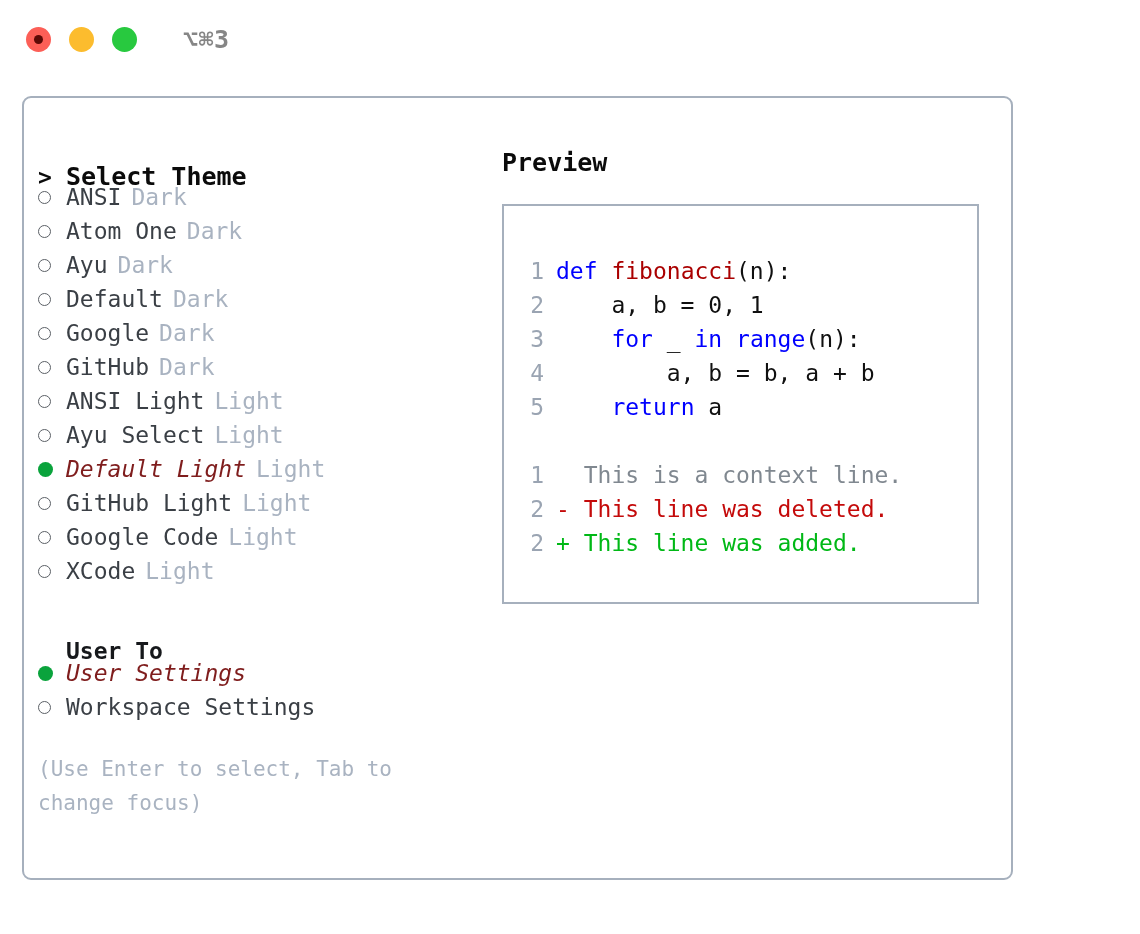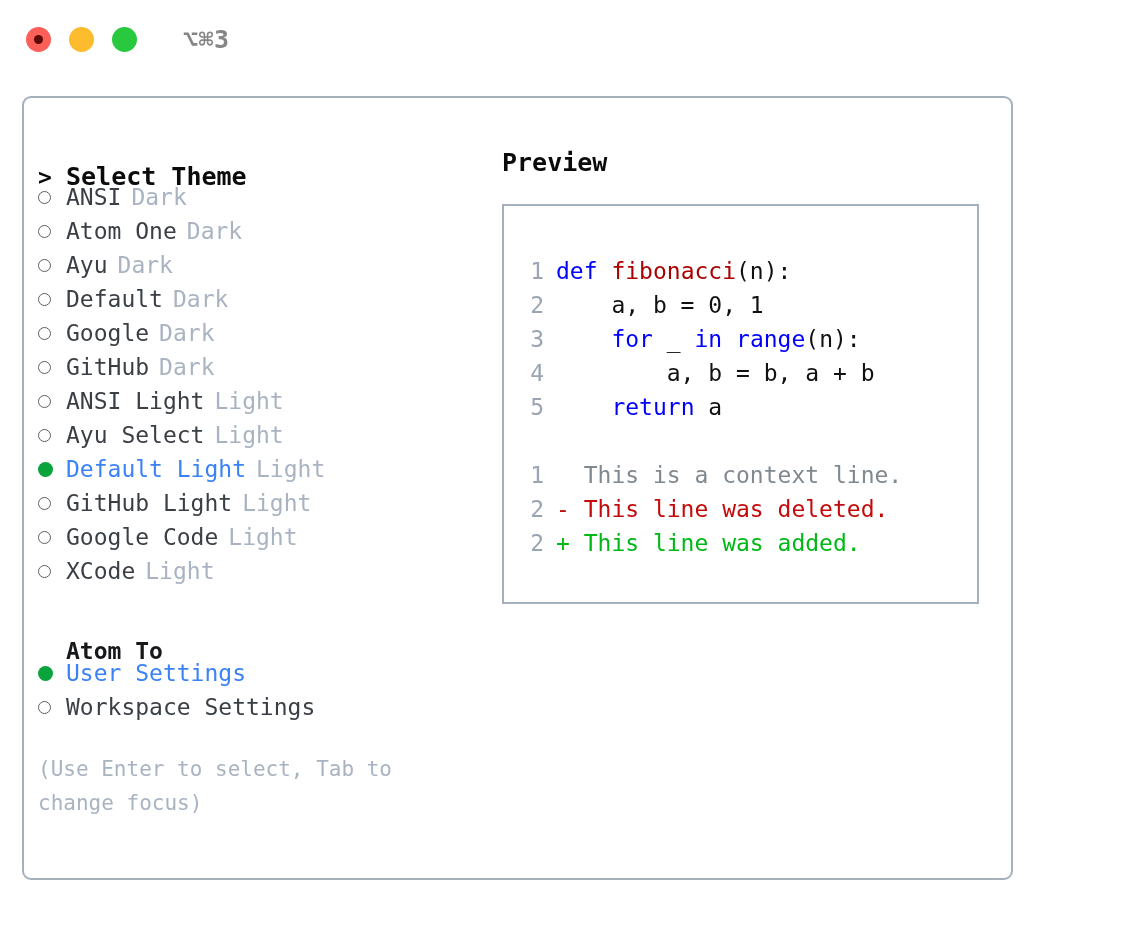--- a/index.html
+++ b/index.html
@@ -128,21 +128,22 @@
     color: #0b0b0b;
     font-size: 25px;
   }
   .header-row .marker { font-weight: bold; color:#0b0b0b; }
   .header-label { font-weight: bold; margin-top: 16px; }
 
   .theme-name {
     color: #3a3f45;
   }
   .row.selected .theme-name {
-    color: #3b82f6;
+    color: #7f1d1d;
+    font-style: italic;
   }
   .theme-tag {
     color: #a9b3c1;
     margin-left: 10px;
   }
 
   .spacer-row { height: 34px; }
 
   #apply-header {
     display: flex;
@@ -257,21 +258,21 @@
             <div class="row selected"><span class="marker marker-dot"><span class="bullet-filled"></span></span><span class="theme-name">Default Light</span><span class="theme-tag">Light</span></div>
             <div class="row"><span class="marker marker-dot"><span class="bullet-empty"></span></span><span class="theme-name">GitHub Light</span><span class="theme-tag">Light</span></div>
             <div class="row"><span class="marker marker-dot"><span class="bullet-empty"></span></span><span class="theme-name">Google Code</span><span class="theme-tag">Light</span></div>
             <div class="row"><span class="marker marker-dot"><span class="bullet-empty"></span></span><span class="theme-name">XCode</span><span class="theme-tag">Light</span></div>
           </div>
 
         <div class="spacer-row"></div>
 
         <div id="apply-header">
           <span class="marker"></span>
-          <span class="header-label">Atom To</span>
+          <span class="header-label">User To</span>
         </div>
 
         <div id="apply-items">
             <div class="row selected"><span class="marker marker-dot"><span class="bullet-filled"></span></span><span class="theme-name">User Settings</span></div>
             <div class="row"><span class="marker marker-dot"><span class="bullet-empty"></span></span><span class="theme-name">Workspace Settings</span></div>
           </div>
 
         <div id="hint">(Use Enter to select, Tab to change focus)</div>
       </div>
 

